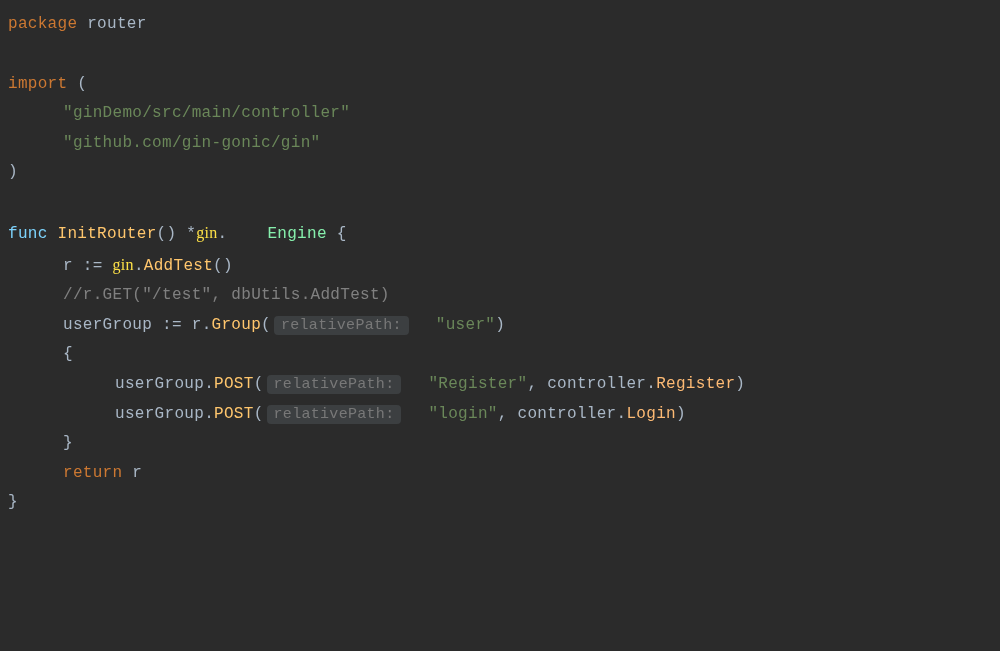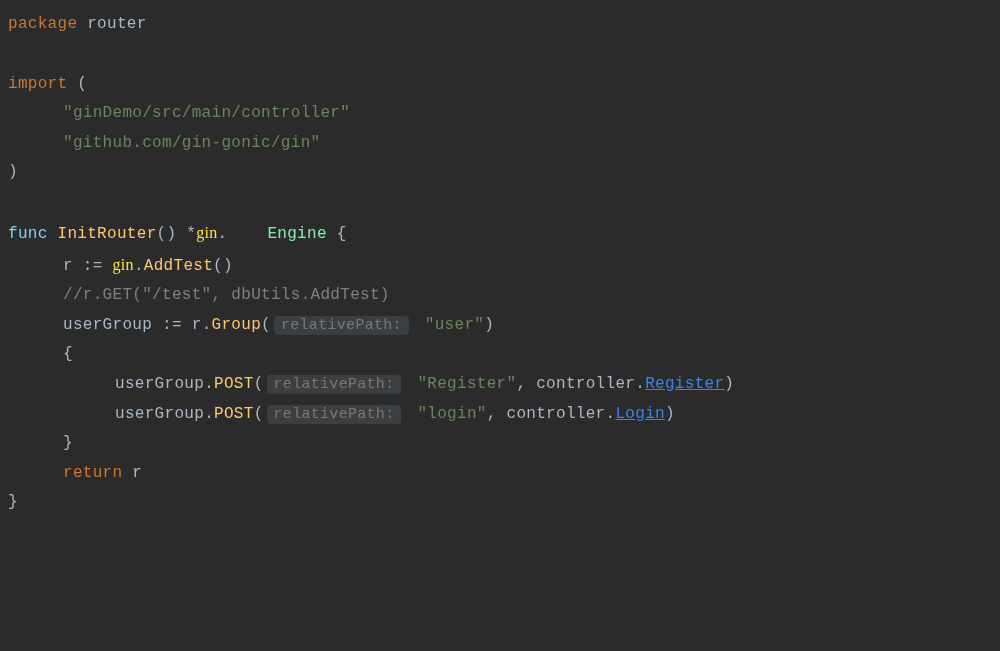--- a/index.html
+++ b/index.html
@@ -25,26 +25,26 @@
     .gincolor { color: #fde047; font-family: Liberation Serif, serif; }
     .comment { color: #808080; }
     .routerword { color: #a9b7c6; margin-top: 6px; }
     .hint {
       background: #3c3f41;
       color: #787878;
       padding: 1px 7px;
       border-radius: 4px;
       font-size: 15px;
       margin-left: 3px;
-      margin-right: 6px;
+      margin-right: 17px;
     }
     .punct { color: #a9b7c6; }
     .regcolor { color: #a9b7c6; }
     .method { color: #ffc66d; }
-    .member { color: #3b82f6; text-decoration: underline; }
+    .member { color: #fdba74; }
     .varname { color: #a9b7c6; }
     .blank { height: 30px; }
   </style>
 </head>
 <body>
 
 <div class="code">
 
   <div class="line"><span class="pkg">package</span> <span class="routerword">router</span></div>
 

